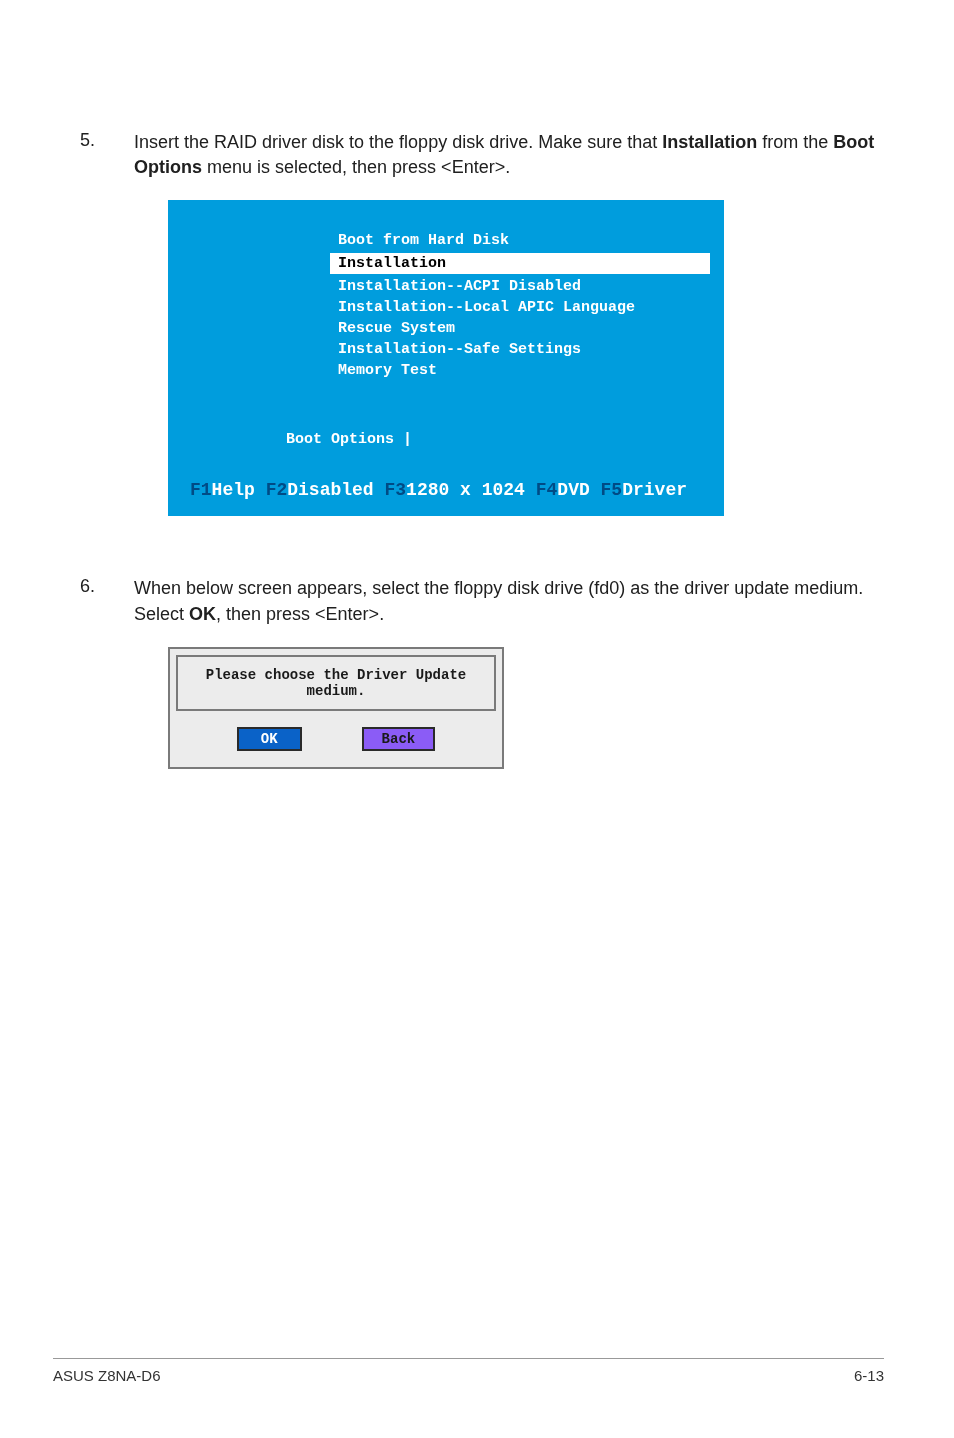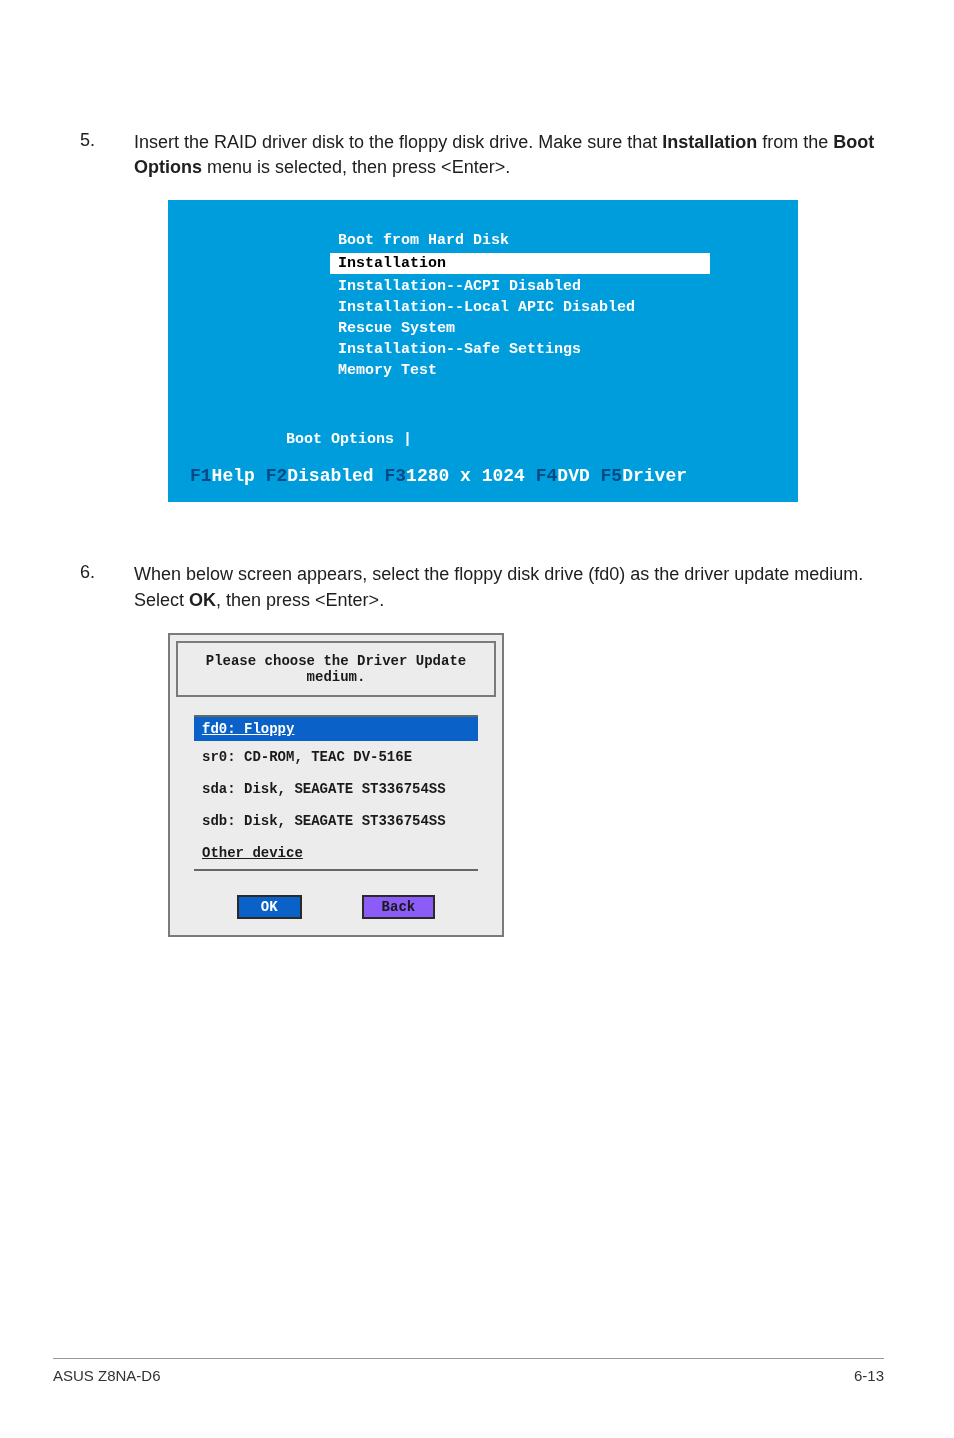--- a/index.html
+++ b/index.html
@@ -27,21 +27,21 @@
   }
   .step-text {
     flex: 1;
     line-height: 1.4;
   }
   .step-text b { font-weight: bold; }
 
   
   .bootwrap {
     margin: 18px 0 60px 98px;
-    width: 630px;
+    width: 556px;
     background: #009ddd;
     padding: 30px 22px 16px 22px;
     font-family: "Courier New", monospace;
     font-weight: bold;
     font-size: 15px;
     color: #fff;
   }
   .bootmenu { margin-left: 140px; }
   .bootmenu .sel {
     background: #fff;
@@ -49,21 +49,21 @@
     display: block;
     padding: 2px 8px;
     margin: 2px 0;
     width: 380px;
   }
   .bootmenu .itm {
     display: block;
     padding: 2px 8px;
   }
   .bootopts {
-    margin: 50px 0 18px 96px;
+    margin: 50px 0 32px 96px;
   }
   .bootfoot {
     display: flex;
     gap: 0;
     font-size: 18px;
   }
   .fk { color: #004b85; }
 
   
   .dialogwrap {
@@ -156,21 +156,21 @@
     <div class="step-text">
       <span>Insert the RAID driver disk to the floppy disk drive. Make sure that </span><b>Installation</b><span> from the </span><b>Boot Options</b><span> menu is selected, then press &lt;Enter&gt;.</span>
     </div>
   </div>
 
   <div class="bootwrap">
     <div class="bootmenu">
       <span class="itm">Boot from Hard Disk</span>
       <span class="sel">Installation</span>
       <span class="itm">Installation--ACPI Disabled</span>
-      <span class="itm">Installation--Local APIC Disabled</span>
+      <span class="itm">Installation--Local APIC Language</span>
       <span class="itm">Rescue System</span>
       <span class="itm">Installation--Safe Settings</span>
       <span class="itm">Memory Test</span>
     </div>
     <div class="bootopts">Boot Options |</div>
     <div class="bootfoot">
       <span class="fk">F1</span>
       <span>Help</span>&nbsp;
       <span class="fk">F2</span>
       <span>Disabled</span>&nbsp;
@@ -186,27 +186,20 @@
   <div class="step">
     <div class="step-num">6.</div>
     <div class="step-text">
       <span>When below screen appears, select the floppy disk drive (fd0) as the driver update medium. Select </span><b>OK</b><span>, then press &lt;Enter&gt;.</span>
     </div>
   </div>
 
   <div class="dialogwrap">
     <div class="dialog-outer">
       <div class="dialog-title-box">Please choose the Driver Update medium.</div>
-      <div class="dialog-list">
-        <span class="dl-sel">fd0: Floppy</span>
-        <span class="dl-itm">sr0: CD-ROM, TEAC DV-516E</span>
-        <span class="dl-itm">sda: Disk, SEAGATE ST336754SS</span>
-        <span class="dl-itm">sdb: Disk, SEAGATE ST336754SS</span>
-        <span class="dl-itm dl-under">Other device</span>
-      </div>
       <div class="dialog-btns">
         <span class="btn-ok">OK</span>
         <span class="btn-back">Back</span>
       </div>
     </div>
   </div>
 
 
 </div>
 

